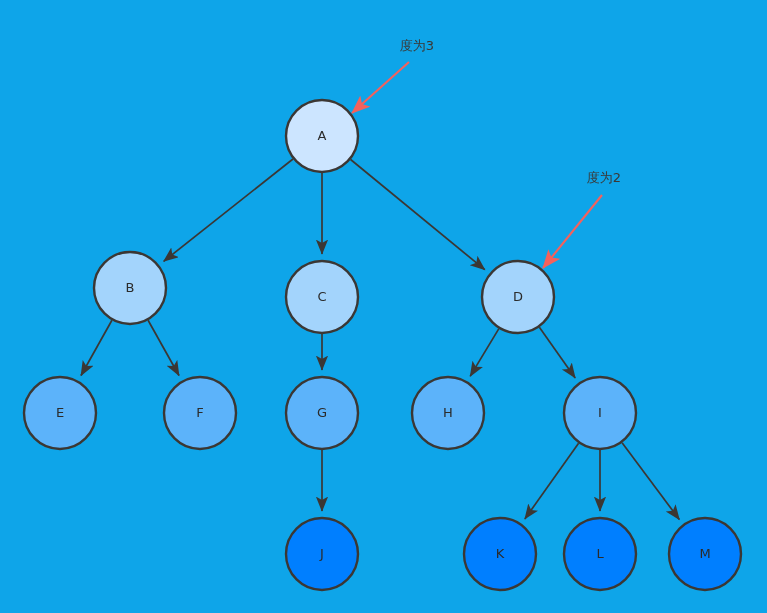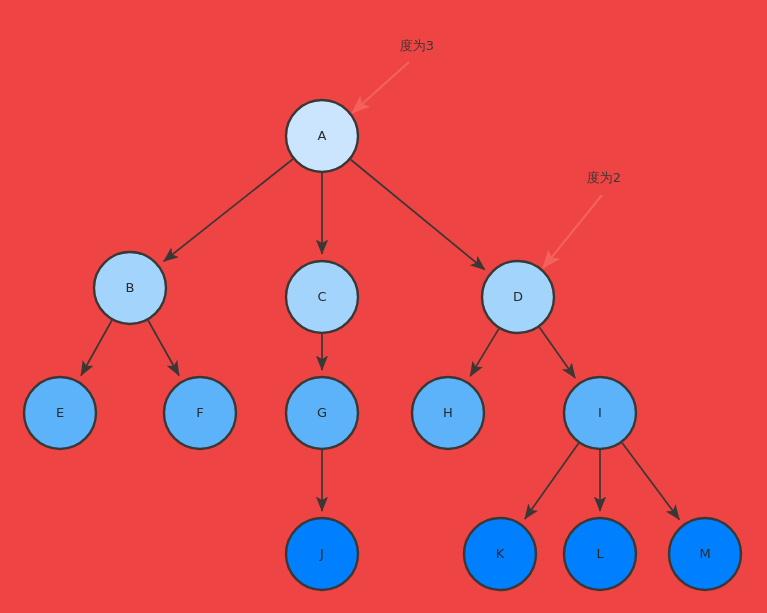--- a/index.html
+++ b/index.html
@@ -4,21 +4,21 @@
 <style>
   html, body {
     margin: 0;
     padding: 0;
     background: #000000;
   }
   #canvas {
     position: relative;
     width: 767px;
     height: 613px;
-    background: #ef4444;
+    background: #0ea5e9;
     overflow: hidden;
     font-family: "DejaVu Sans", "Liberation Sans", sans-serif;
   }
   #graph-svg {
     position: absolute;
     left: 0;
     top: 0;
     width: 767px;
     height: 613px;
   }

